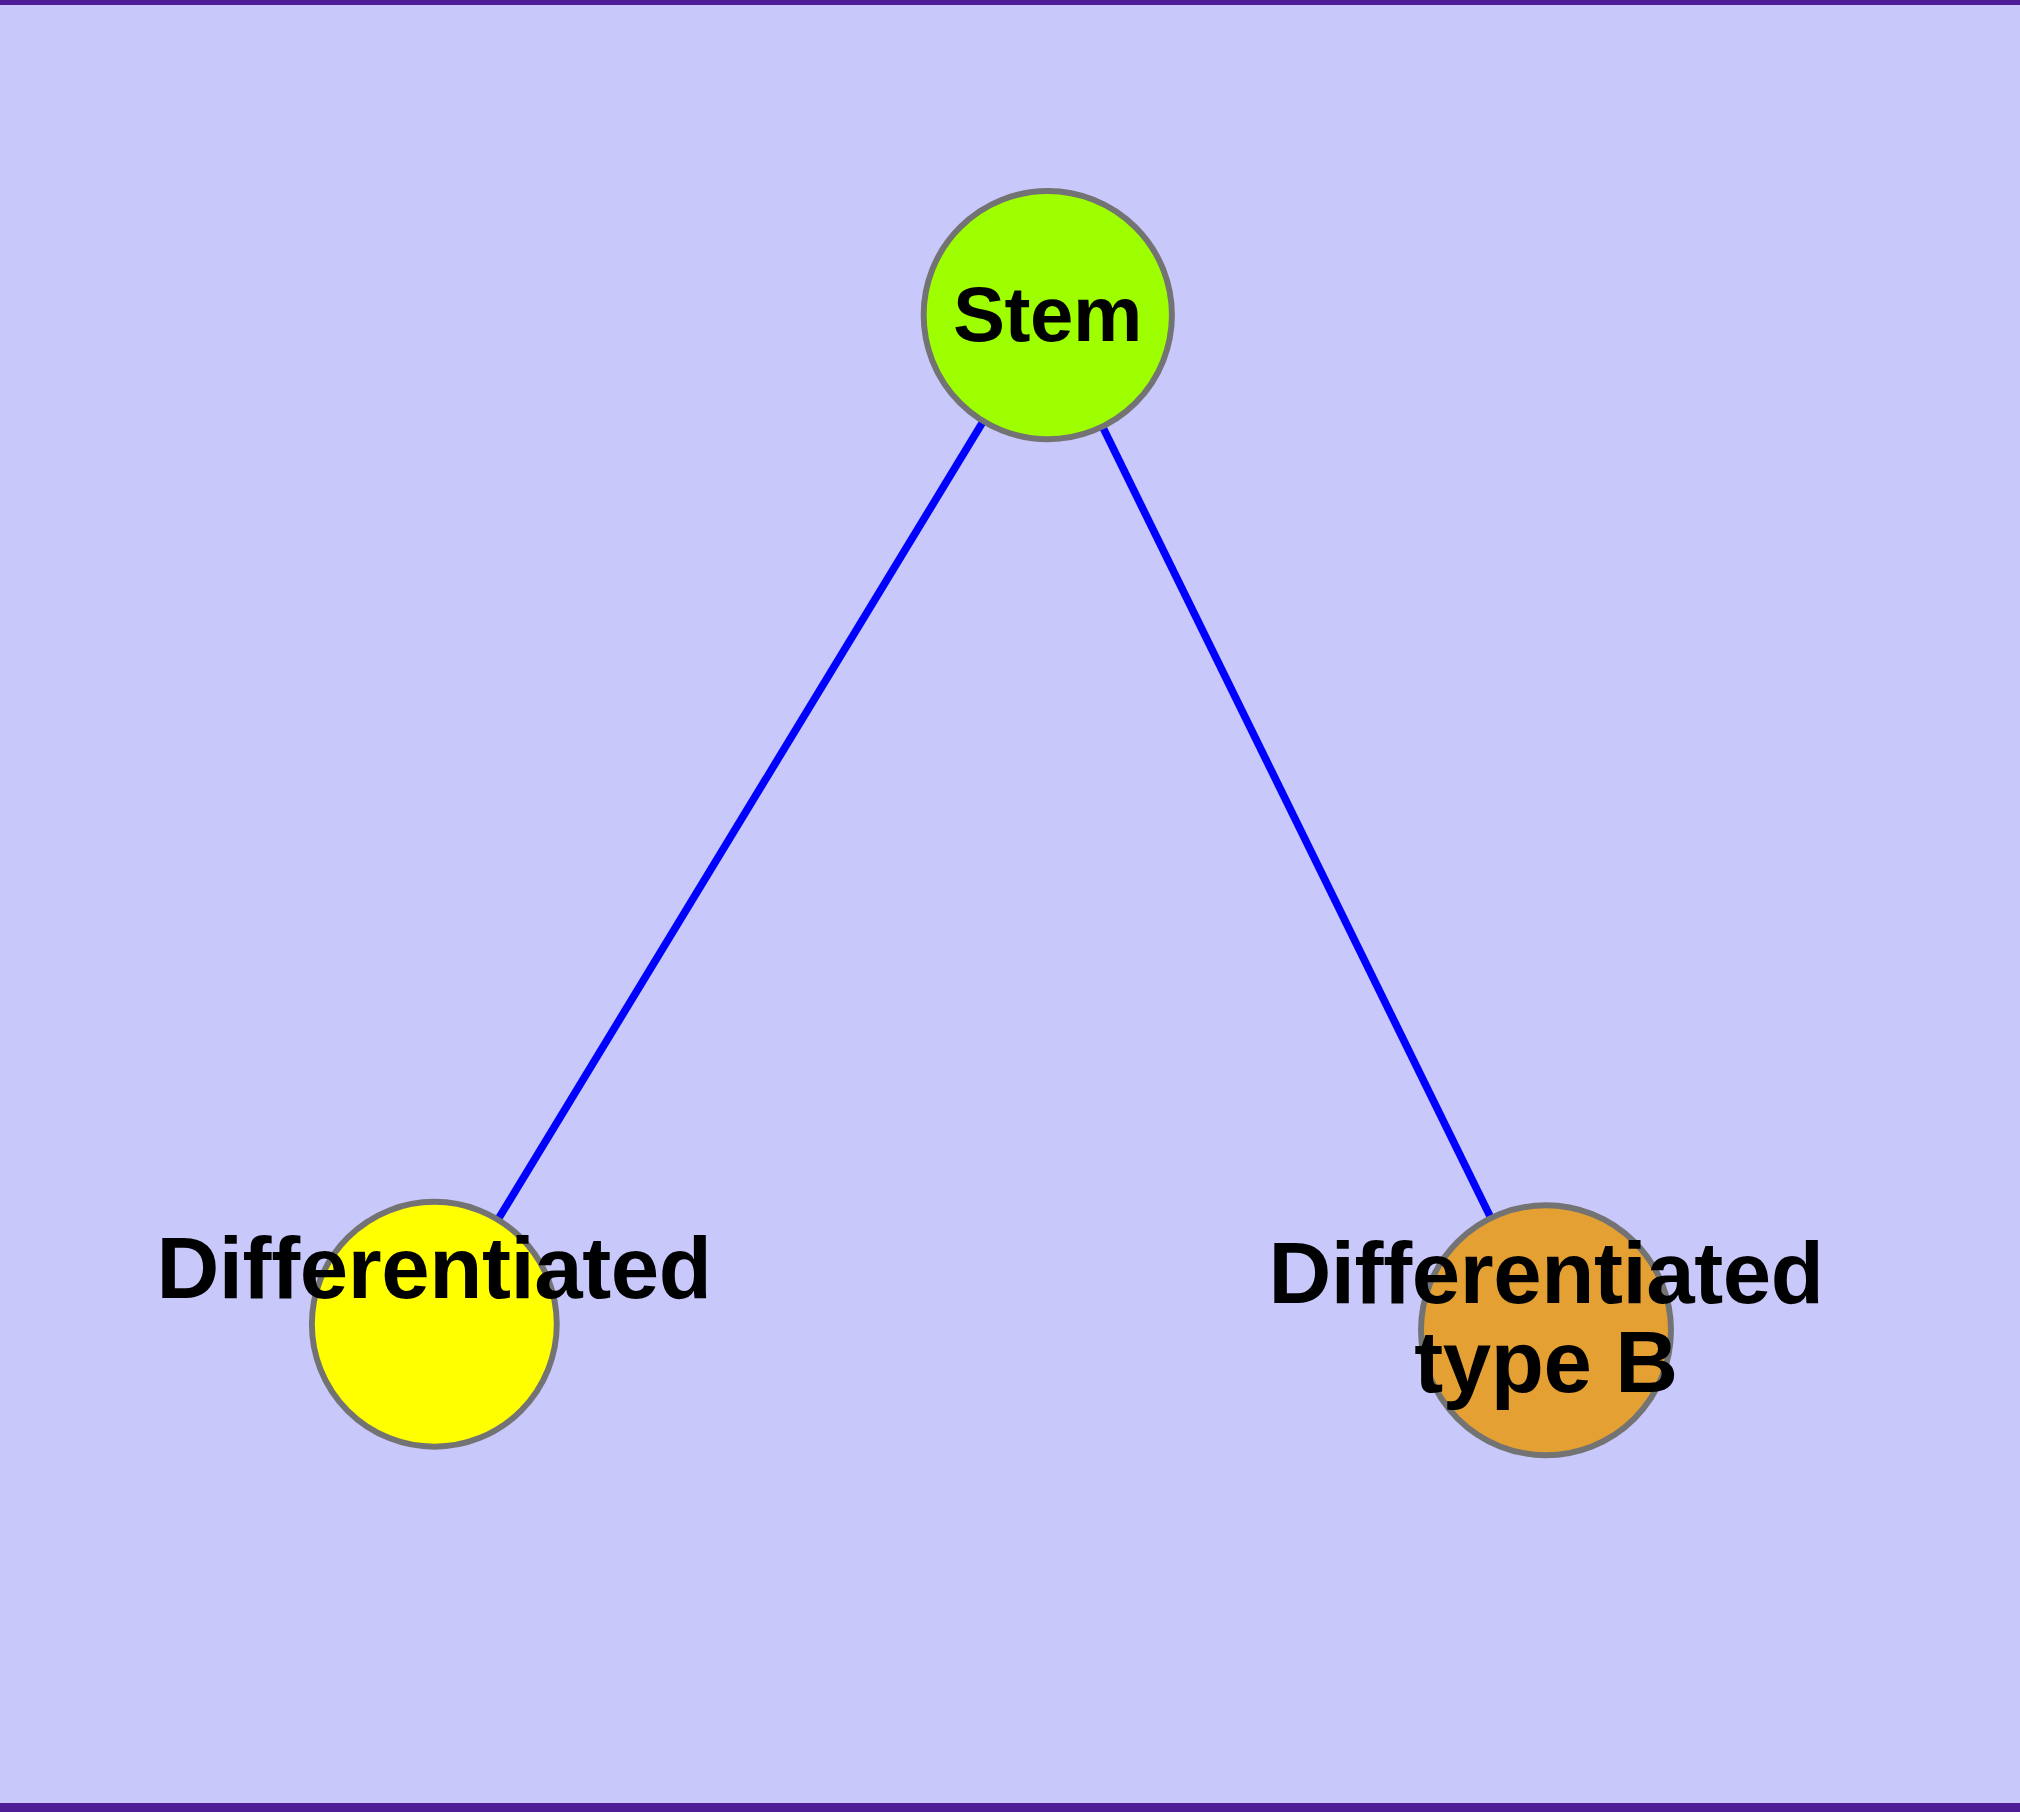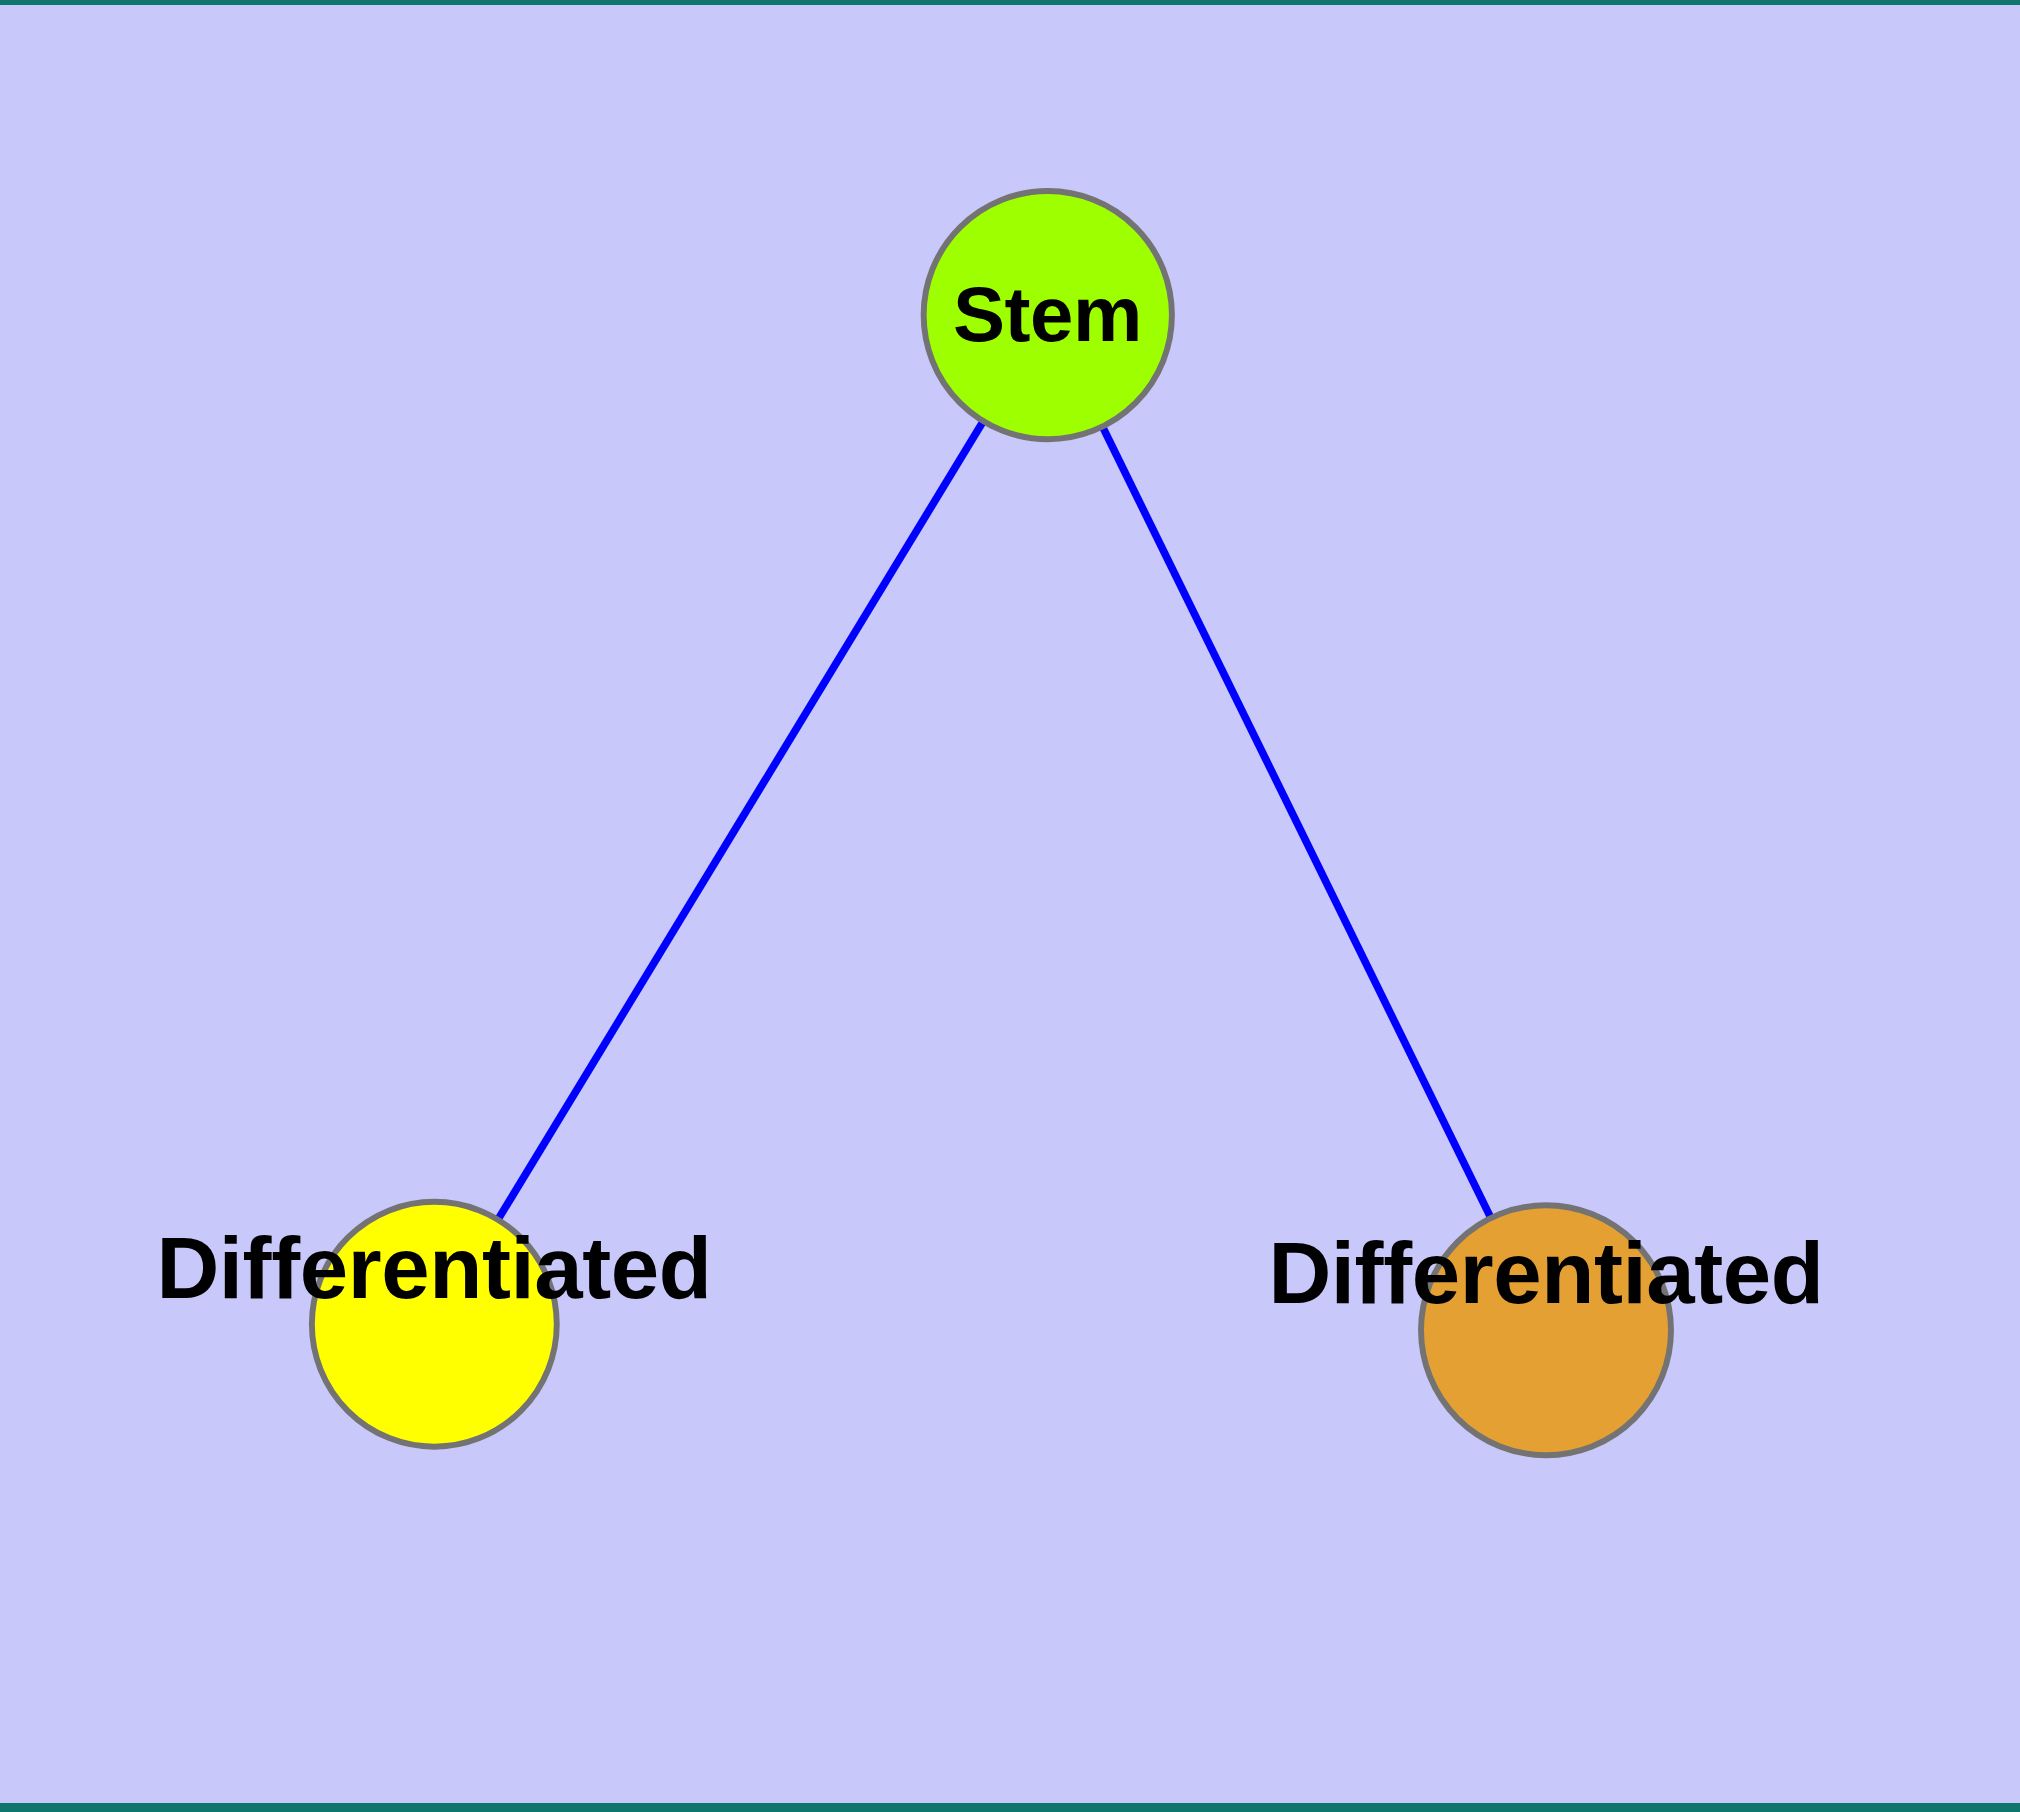--- a/index.html
+++ b/index.html
@@ -5,21 +5,21 @@
 <style>
   html, body {
     margin: 0;
     padding: 0;
     background: #ffffff;
   }
   #stage {
     position: relative;
     width: 2021px;
     height: 1812px;
-    background: #0f766e;
+    background: #4c1d95;
     overflow: hidden;
     font-family: "Liberation Sans", "DejaVu Sans", sans-serif;
   }
   #canvas {
     position: absolute;
     left: 0;
     top: 5.1px;
     width: 2021px;
     height: 1798px;
     background: #c8c8fa;
@@ -85,17 +85,18 @@
     <div class="node-label label-stem">
       <span class="label-line">Stem</span>
     </div>
 
     <div class="node-label label-a">
       <span class="label-line">Differentiated</span>
     </div>
 
     <div class="node-label label-b">
       <span class="label-line">Differentiated</span>
+      <span class="label-line">type B</span>
     </div>
 
   </div>
 </div>
 
 
 </body></html>

